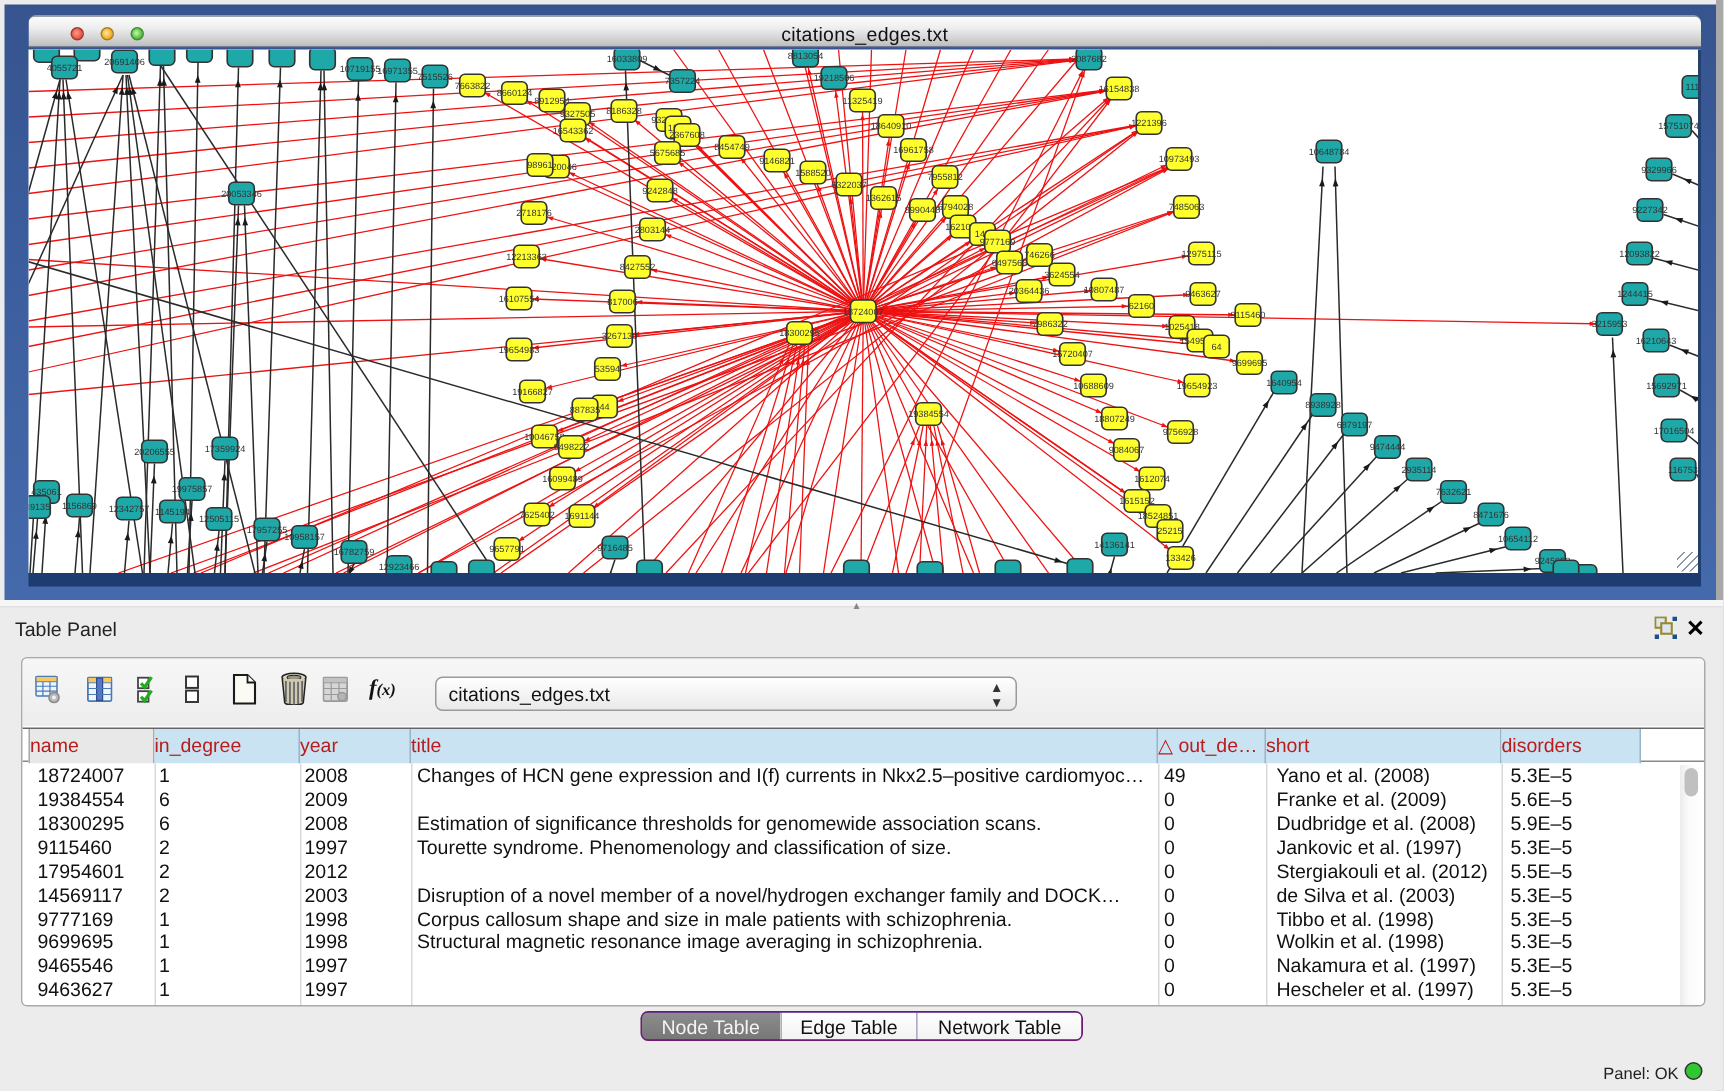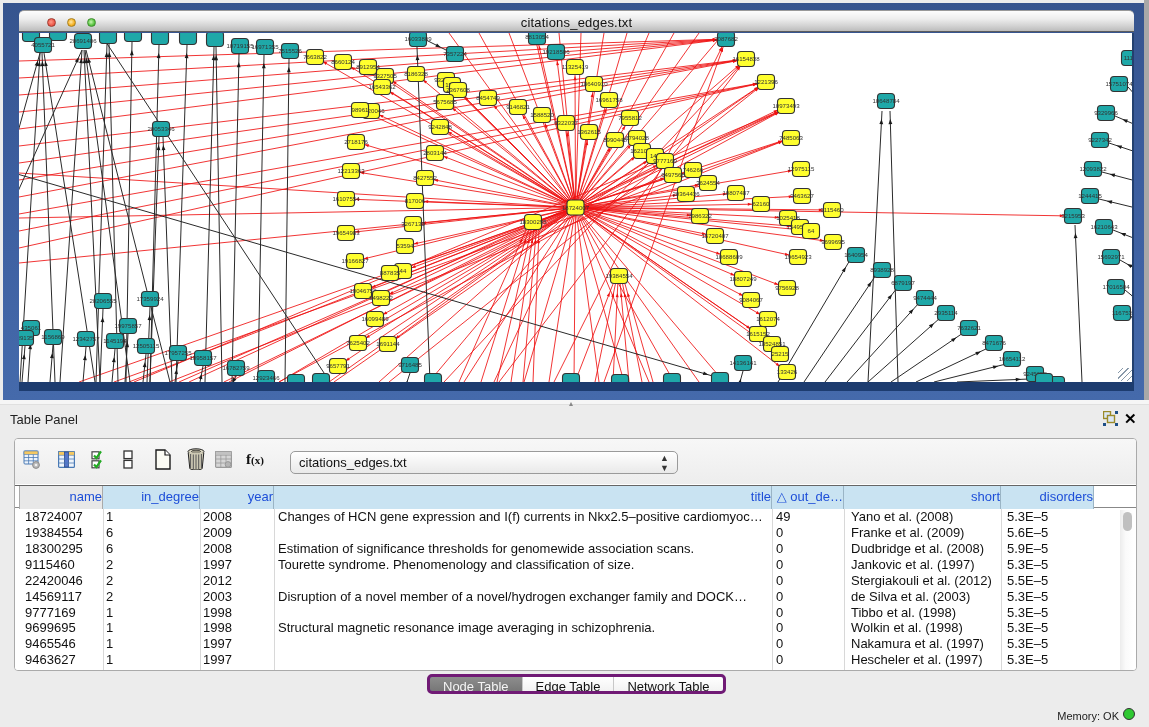--- a/index.html
+++ b/index.html
@@ -24,32 +24,32 @@
 #ptitle{position:absolute;left:10px;top:12px;font-size:13px;color:#222}
 #pfloat{position:absolute;left:1103px;top:11px;width:15px;height:15px}
 #pclose{position:absolute;left:1124px;top:10px;width:14px;height:15px;font-size:15px;font-weight:bold;color:#000}
 #container{position:absolute;left:14px;top:38px;width:1123px;height:233px;border:1px solid #aaa;border-radius:4px;background:#fff;overflow:hidden}
 #toolbar{position:absolute;left:0;top:0;width:100%;height:45px;background:linear-gradient(180deg,#f7f7f7,#ededed)}
 #combo{position:absolute;left:275px;top:12px;width:388px;height:23px;border:1px solid #9a9a9a;border-radius:5px;
  background:linear-gradient(180deg,#ffffff,#e9e9e9);font-size:13px;color:#111;line-height:21px;padding-left:8px}
 #combo .ar{position:absolute;right:8px;top:1px;font-size:9px;color:#333;line-height:10px}
 
 #thead{position:absolute;left:0;top:46px;width:1123px;height:23px;border-top:1px solid #666;border-bottom:1px solid #888}
-.th{position:absolute;top:0;height:23px;background:#c9e3f2;border-right:1px solid #9ab4c5;font-size:13px;color:#1d4ed8;text-align:right;line-height:22px}
+.th{position:absolute;top:0;height:23px;background:#c9e3f2;border-right:1px solid #9ab4c5;font-size:13px;color:#b91c1c;text-align:left;line-height:22px}
 #tbody{position:absolute;left:0;top:70px;width:1123px;height:163px;background:#fff;font-size:13px;color:#111}
 .tr{position:relative;height:15.93px;white-space:nowrap}
 .c{position:absolute;top:0;height:16px;overflow:hidden;line-height:16px}
 .c0{left:10px;width:76px}.c1{left:91px;width:92px}.c2{left:188px;width:69px}
 .c3{left:263px;width:492px}.c4{left:761px;width:66px}.c5{left:836px;width:148px}
 .c6{left:992px;width:86px}
 .gl{position:absolute;top:0;height:163px;width:1px;background:#d8d8d8}
 #vscroll{position:absolute;left:1105px;top:71px;width:14px;height:160px;background:linear-gradient(90deg,#ececec,#fafafa 40%,#fff)}
 #vthumb{position:absolute;left:1108px;top:73px;width:9px;height:19px;background:#c0c0c0;border-radius:5px}
 
-#tabs{position:absolute;left:427px;top:274px;height:20px;display:flex;border:3px solid #701a75;border-radius:5px;overflow:hidden;background:#4c1d95}
+#tabs{position:absolute;left:427px;top:274px;height:20px;display:flex;border:1px solid #701a75;border-radius:5px;overflow:hidden;background:#4c1d95}
 .tab{height:100%;font-size:13px;line-height:19px;padding:0 13px;color:#111;background:linear-gradient(180deg,#ffffff,#f2f2f2)}
 .tab.sel{background:linear-gradient(180deg,#8d8d8d,#777777);color:#f4f4f4}
 .tab+.tab{border-left:1px solid #c8c8c8}
 #memory{position:absolute;right:30px;top:310px;font-size:11px;color:#222}
 #memdot{position:absolute;right:14px;top:308px;width:12px;height:12px;border-radius:50%;background:#2fc832;border:1px solid #333}
 </style></head>
 <body>
 <div id="stage">
 <div id="desk"></div>
 <div id="rightstrip"></div>
@@ -757,21 +757,21 @@
  <ellipse cx="10" cy="3.6" rx="4.6" ry="1.4" fill="#9a9684" stroke="#222" stroke-width="0.7"></ellipse>
  <path d="M2.2 4.6L3.8 20.4c0.1 0.9 3 1.6 6.2 1.6s6.1-0.7 6.2-1.6L17.8 4.6" fill="#cdc9b4" stroke="#222"></path>
  <path d="M4.6 6v14M7.3 6.5v15M10 6.5v15M12.7 6.5v15M15.4 6v14" stroke="#555" stroke-width="1"></path>
 </svg>
 <svg style="position:absolute;left:200px;top:12px" width="17" height="17" viewBox="0 0 17 17">
  <rect x="0.6" y="0.6" width="15.8" height="15.8" rx="1" fill="#d6d6d6" stroke="#9a9a9a" stroke-width="1.2"></rect>
  <rect x="0.6" y="0.6" width="15.8" height="3.6" fill="#c2c2c2" stroke="#9a9a9a" stroke-width="0.6"></rect>
  <path d="M0.6 8h16M0.6 12h16M5.8 4v12M11 4v12" stroke="#9a9a9a" stroke-width="0.8"></path>
  <circle cx="13" cy="13.4" r="2.8" fill="#b5b5b5" stroke="#999"></circle>
 </svg>
-<div style="position:absolute;left:231px;top:12px;width:24px;font-size:15px;font-weight:bold;color:#111;font-family:'Liberation Serif',serif">f<span style="font-size:11px">(x)</span></div>
+<div style="position:absolute;left:231px;top:12px;width:24px;font-size:15px;font-style:italic;font-weight:bold;color:#111;font-family:'Liberation Serif',serif">f<span style="font-size:11px">(x)</span></div>
 
     <div id="combo">citations_edges.txt<span class="ar">▲<br>▼</span></div>
   </div>
   <div id="thead">
     <div class="th" style="left:4px;width:84px;background:#e8e8e8;border-right:1px solid #aaa;border-left:1px solid #aaa">name</div>
     <div class="th" style="left:88px;width:97px">in_degree</div>
     <div class="th" style="left:185px;width:74px">year</div>
     <div class="th" style="left:259px;width:498px">title</div>
     <div class="th" style="left:757px;width:72px">△ out_de…</div>
     <div class="th" style="left:829px;width:157px">short</div>
@@ -807,40 +807,41 @@
 <div class="tr">
             <div class="c c0">9115460</div>
             <div class="c c1">2</div>
             <div class="c c2">1997</div>
             <div class="c c3">Tourette syndrome. Phenomenology and classification of size.</div>
             <div class="c c4">0</div>
             <div class="c c5">Jankovic et al. (1997)</div>
             <div class="c c6">5.3E–5</div>
           </div>
 <div class="tr">
-            <div class="c c0">22420046</div>
+            <div class="c c0">17954601</div>
             <div class="c c1">2</div>
             <div class="c c2">2012</div>
             <div class="c c4">0</div>
             <div class="c c5">Stergiakouli et al. (2012)</div>
             <div class="c c6">5.5E–5</div>
           </div>
 <div class="tr">
             <div class="c c0">14569117</div>
             <div class="c c1">2</div>
             <div class="c c2">2003</div>
             <div class="c c3">Disruption of a novel member of a novel/hydrogen exchanger family and DOCK…</div>
             <div class="c c4">0</div>
             <div class="c c5">de Silva et al. (2003)</div>
             <div class="c c6">5.3E–5</div>
           </div>
 <div class="tr">
             <div class="c c0">9777169</div>
             <div class="c c1">1</div>
             <div class="c c2">1998</div>
+            <div class="c c3">Corpus callosum shape and size in male patients with schizophrenia.</div>
             <div class="c c4">0</div>
             <div class="c c5">Tibbo et al. (1998)</div>
             <div class="c c6">5.3E–5</div>
           </div>
 <div class="tr">
             <div class="c c0">9699695</div>
             <div class="c c1">1</div>
             <div class="c c2">1998</div>
             <div class="c c3">Structural magnetic resonance image averaging in schizophrenia.</div>
             <div class="c c4">0</div>
@@ -871,15 +872,15 @@
     <div class="gl" style="left:986px"></div>
   </div>
   <div id="vscroll"></div>
   <div id="vthumb"></div>
  </div>
  <div id="tabs">
    <div class="tab sel">Node Table</div>
         <div class="tab">Edge Table</div>
         <div class="tab">Network Table</div>
  </div>
- <div id="memory">Memory: OK</div>
+ <div id="memory">Panel: OK</div>
  <div id="memdot"></div>
 </div>
 </div>
 </body></html>

